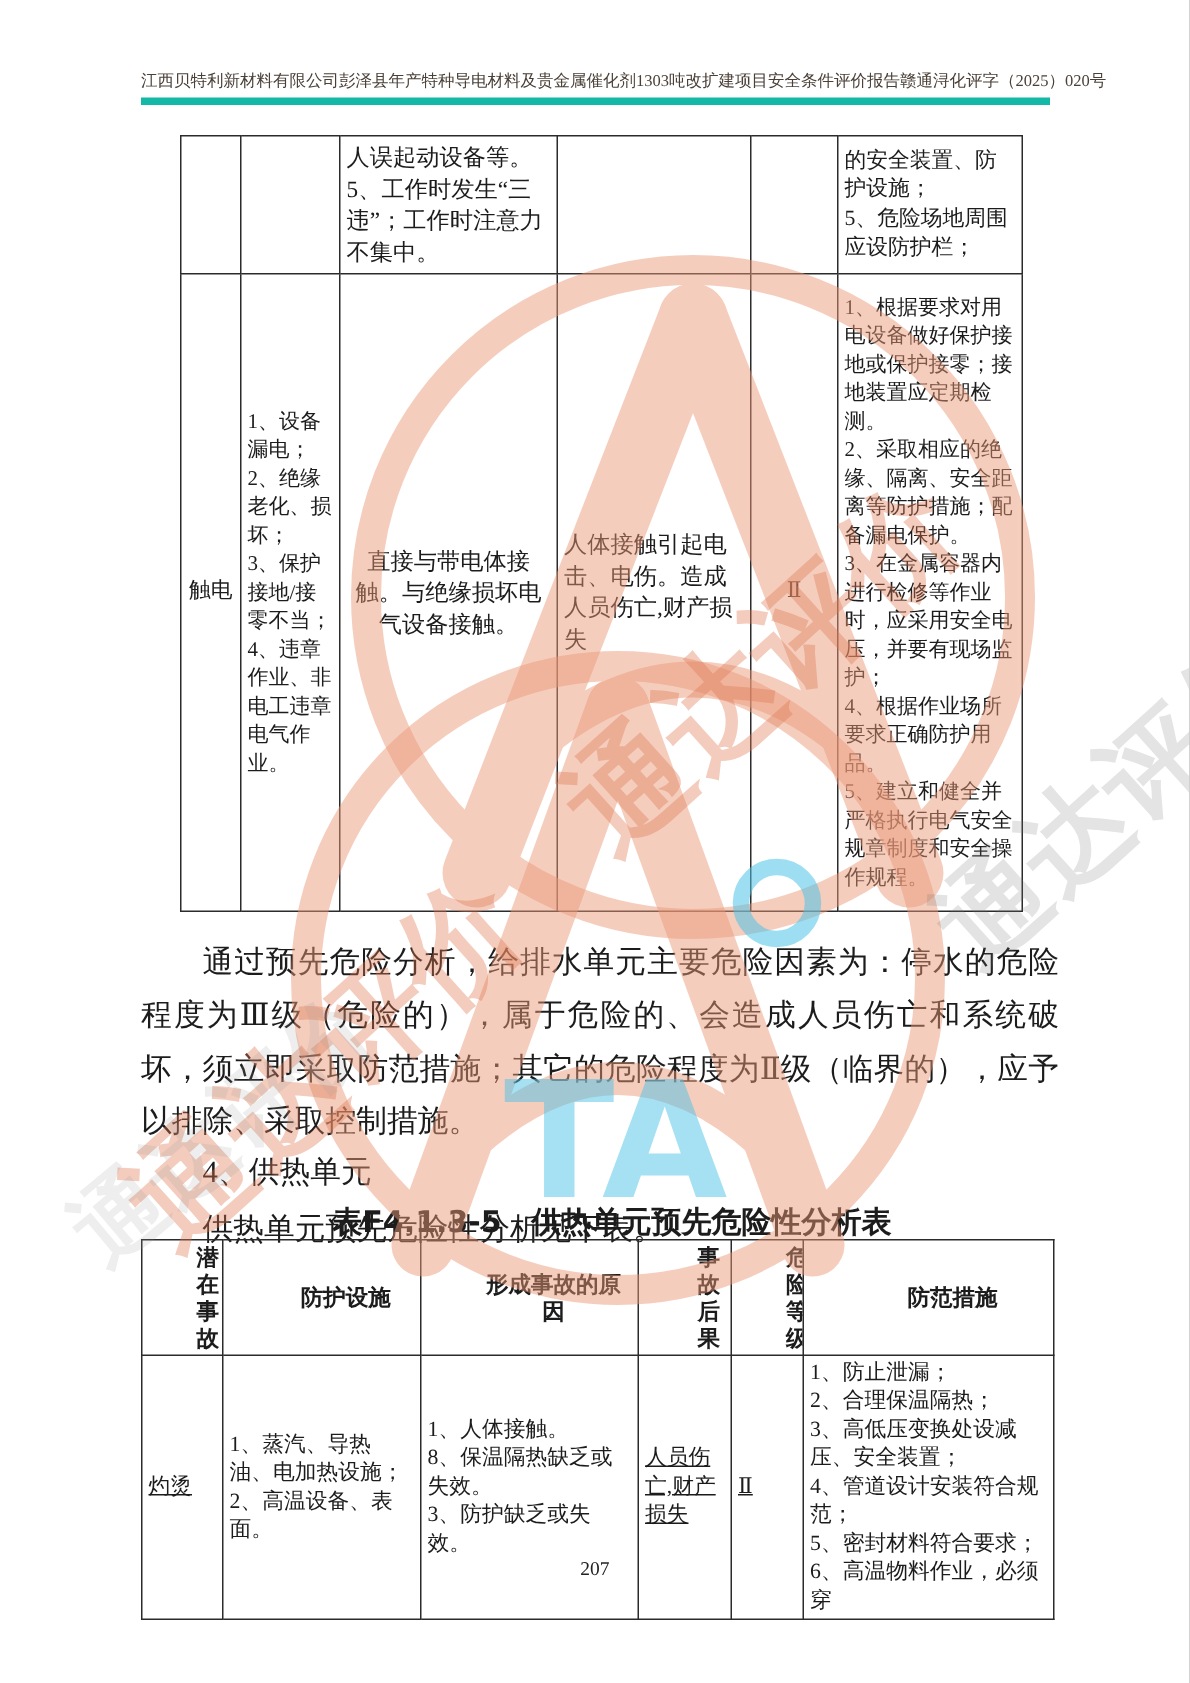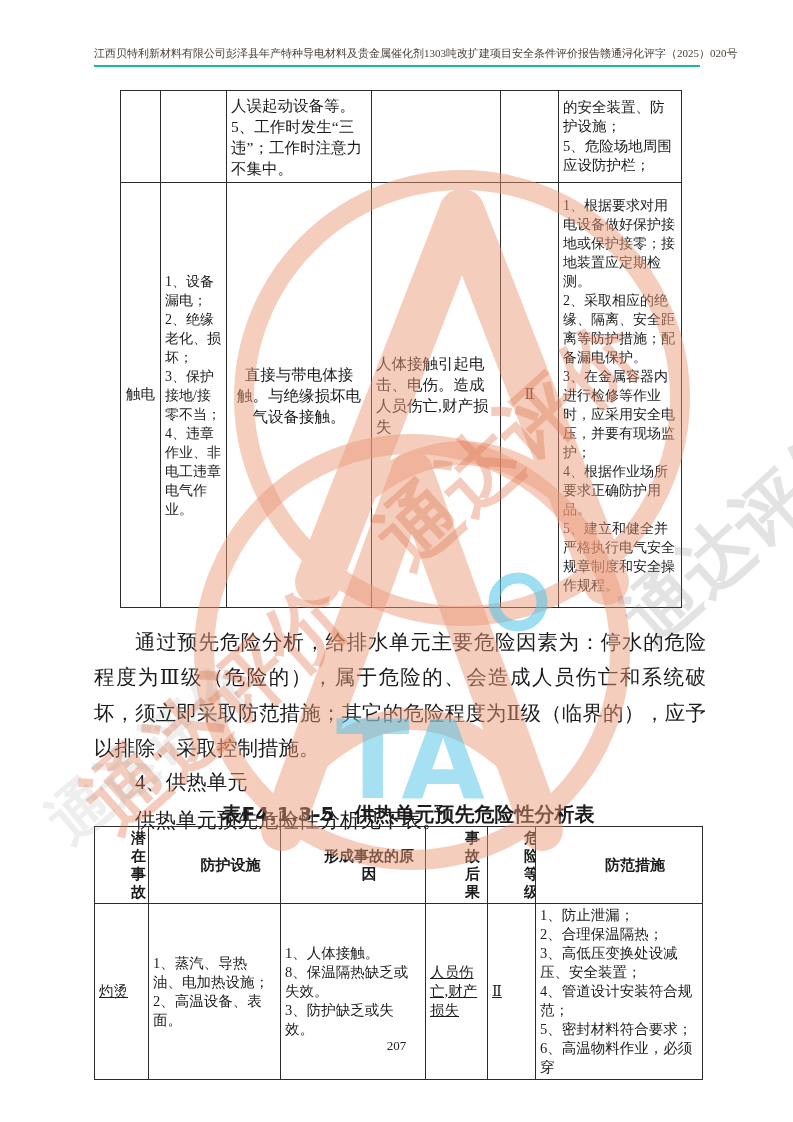--- a/index.html
+++ b/index.html
@@ -7,21 +7,21 @@
   .page{
     position:relative;width:793px;height:1122px;margin:0 auto;
     background:#ffffff;overflow:hidden;
     font-family:"Liberation Serif","DejaVu Serif",serif;
     color:#1c1c1c;
   }
   
   .hdr{
     position:absolute;left:94px;top:46px;width:606px;
     display:flex;justify-content:space-between;align-items:flex-end;
-    border-bottom:2px solid #14b8a6;padding-bottom:4px;
+    border-bottom:5px solid #14b8a6;padding-bottom:4px;
     font-size:11px;color:#4a4038;letter-spacing:0;white-space:nowrap;
   }
   
   table{border-collapse:collapse;table-layout:fixed;position:absolute;}
   td,th{border:1.5px solid #2b2b2b;vertical-align:middle;overflow:hidden;
         padding:2px 4px;white-space:pre-line;word-break:break-all;}
   .t-top{left:120px;top:90px;width:561px;font-size:14.5px;line-height:19.5px;}
   .t-top td.big{font-size:15.5px;line-height:21px;}
   .t-top td.ctr{text-align:center;}
   .t-top td.meas{font-size:14px;line-height:19px;}

